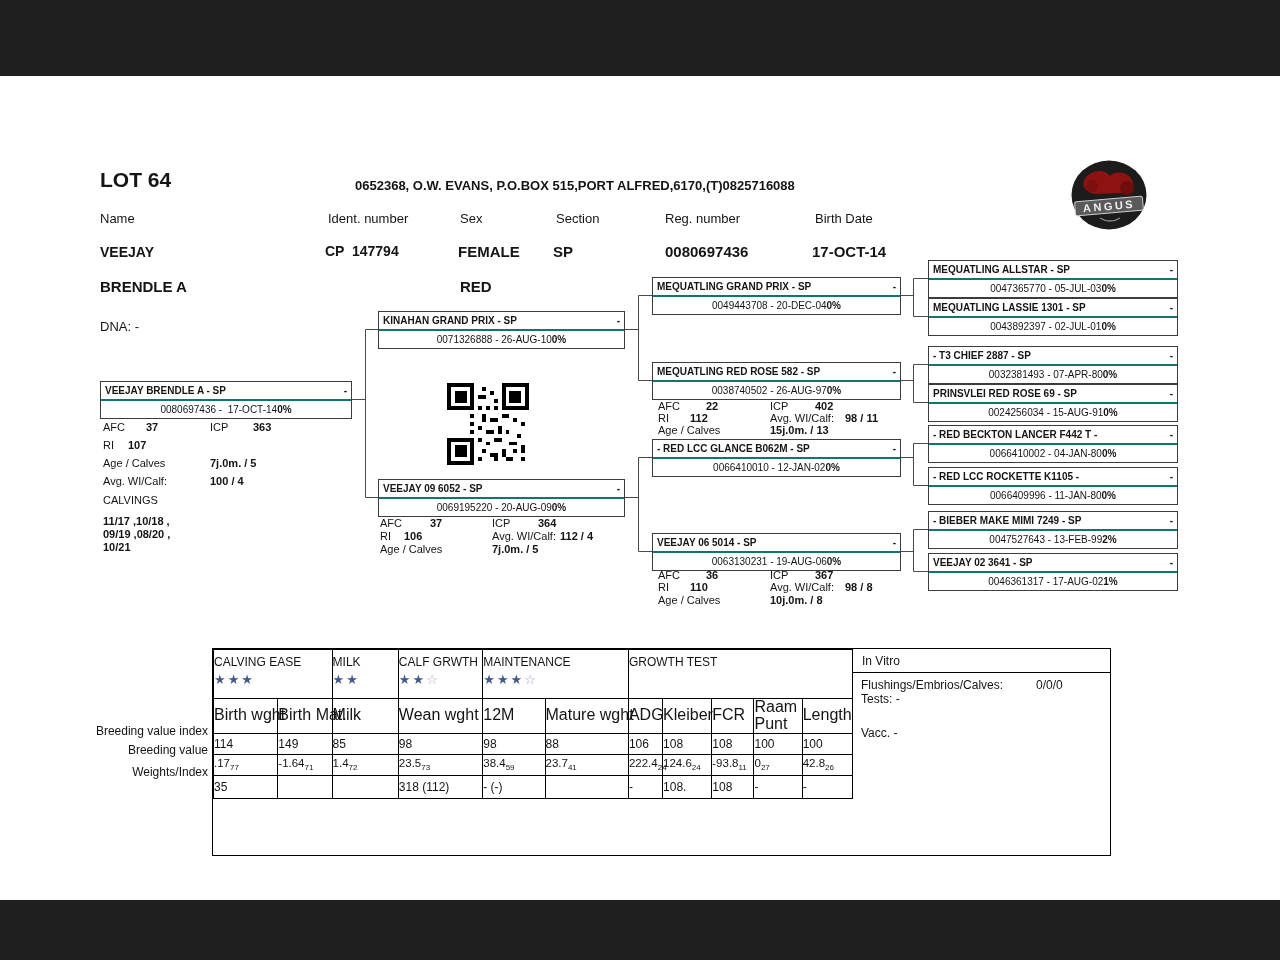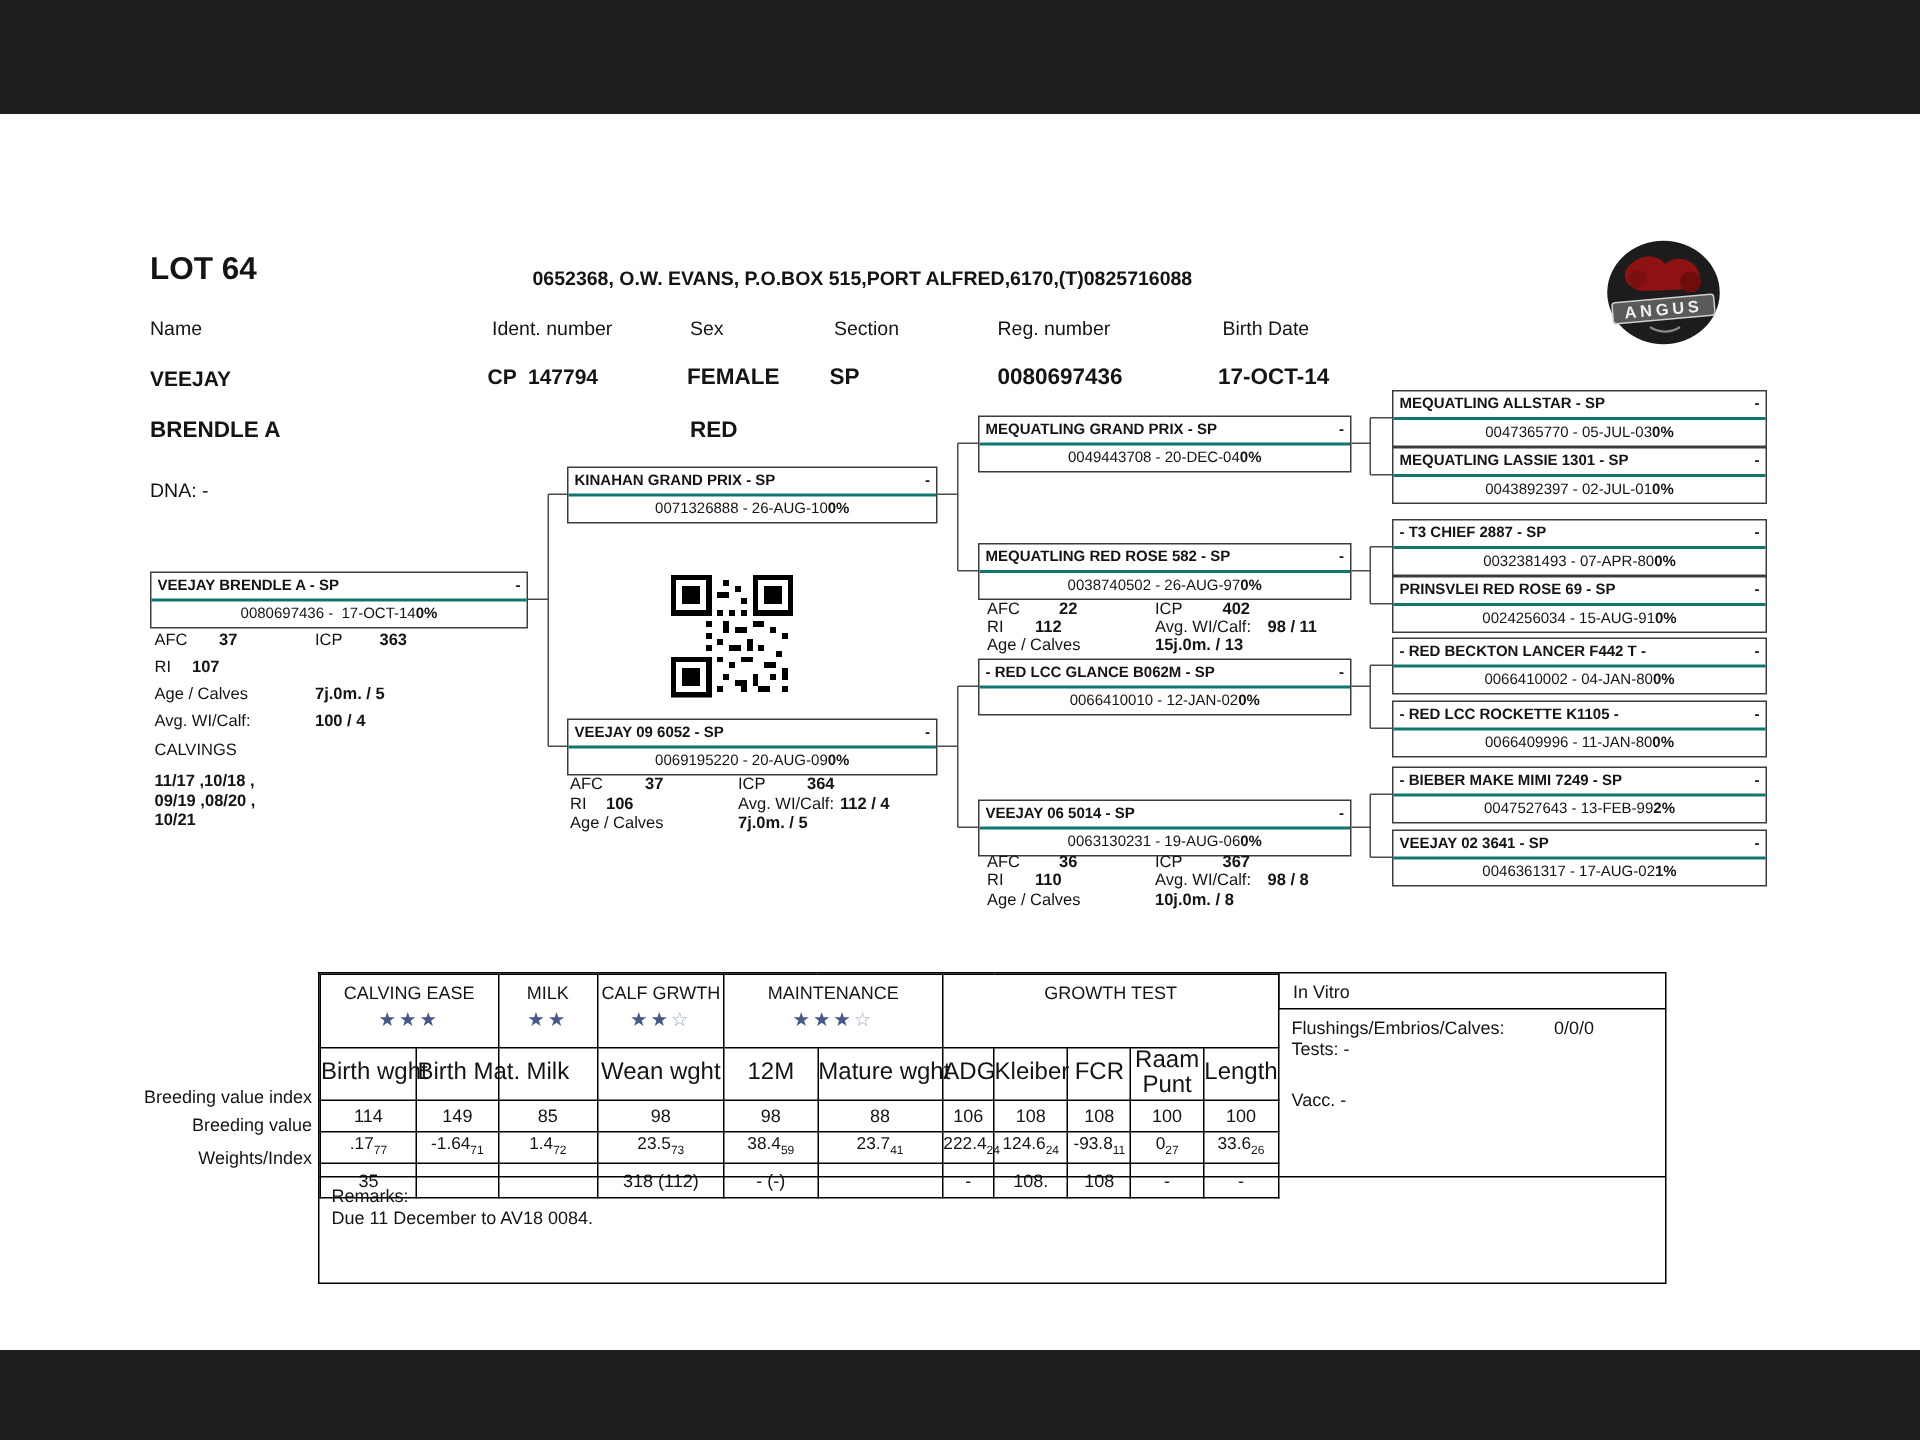--- a/index.html
+++ b/index.html
@@ -15,21 +15,21 @@
   .fs12{font-size:12px}
   .fs11{font-size:11px}
   .pre{white-space:pre}
   .pbox{position:absolute;border:1px solid #3c3c3c;background:#fff;font-size:10px;line-height:1}
   .pbox .r1{display:flex;justify-content:space-between;align-items:center;height:17px;padding:0 4px;border-bottom:2px solid #0f766e;font-weight:700;white-space:pre}
   .pbox .r2{display:flex;justify-content:center;align-items:center;height:17px;padding:0 4px;white-space:pre}
   .pbox .pct{font-weight:700}
   .connector-svg{position:absolute;left:0;top:0;pointer-events:none}
   .bv-wrap{position:absolute;left:212px;top:648px;width:899px;height:208px;border:1px solid #000;box-sizing:border-box}
   table.bv{border-collapse:collapse;table-layout:fixed;width:640px}
-  table.bv td{border:1px solid #000;text-align:center;font-size:12px;white-space:nowrap;padding:0;overflow:visible}
+  table.bv td{border:1px solid #000;text-align:left;font-size:12px;white-space:nowrap;padding:0;overflow:visible}
   tr.cat td{height:48px;vertical-align:top}
   .cat-label{font-size:12px;padding-top:5px}
   .stars{font-size:13px;letter-spacing:2px;margin-top:3px}
   .sf{color:var(--star_filled,#44598a)}
   .se{color:var(--star_empty,#9aa6c0)}
   tr.hdr td{height:26px;font-size:16px;line-height:1.05;vertical-align:middle}
   tr.hdr td.wrap{white-space:normal}
   tr.idx td{height:20px;font-weight:400}
   tr.val td{height:20px;font-size:11.5px}
   tr.val sub{font-size:8px}
@@ -280,21 +280,21 @@
         <td><span>.17</span><sub>77</sub></td>
         <td><span>-1.64</span><sub>71</sub></td>
         <td><span>1.4</span><sub>72</sub></td>
         <td><span>23.5</span><sub>73</sub></td>
         <td><span>38.4</span><sub>59</sub></td>
         <td><span>23.7</span><sub>41</sub></td>
         <td><span>222.4</span><sub>24</sub></td>
         <td><span>124.6</span><sub>24</sub></td>
         <td><span>-93.8</span><sub>11</sub></td>
         <td><span>0</span><sub>27</sub></td>
-        <td><span>33.6</span><sub>26</sub></td>
+        <td><span>42.8</span><sub>26</sub></td>
       </tr>
       <tr class="wgt">
         <td>35</td>
         <td></td>
         <td></td>
         <td>318 (112)</td>
         <td>- (-)</td>
         <td></td>
         <td>-</td>
         <td>108.</td>
@@ -304,19 +304,15 @@
       </tr>
     </tbody>
       </table>
 
     <div class="invitro-cell">In Vitro</div>
     <div class="t fs12" style="left:648px;top:29px">Flushings/Embrios/Calves:</div>
     <div class="t fs12" style="left:823px;top:29px">0/0/0</div>
     <div class="t fs12" style="left:648px;top:43px">Tests: -</div>
     <div class="t fs12" style="left:648px;top:77px">Vacc. -</div>
 
-    <div class="remarks">
-      <div class="t fs12" style="left:8px;top:5px">Remarks:</div>
-      <div class="t fs12" style="left:8px;top:20px">Due 11 December to AV18 0084.</div>
-    </div>
   </div>
 
 </div>
 
 </body></html>

